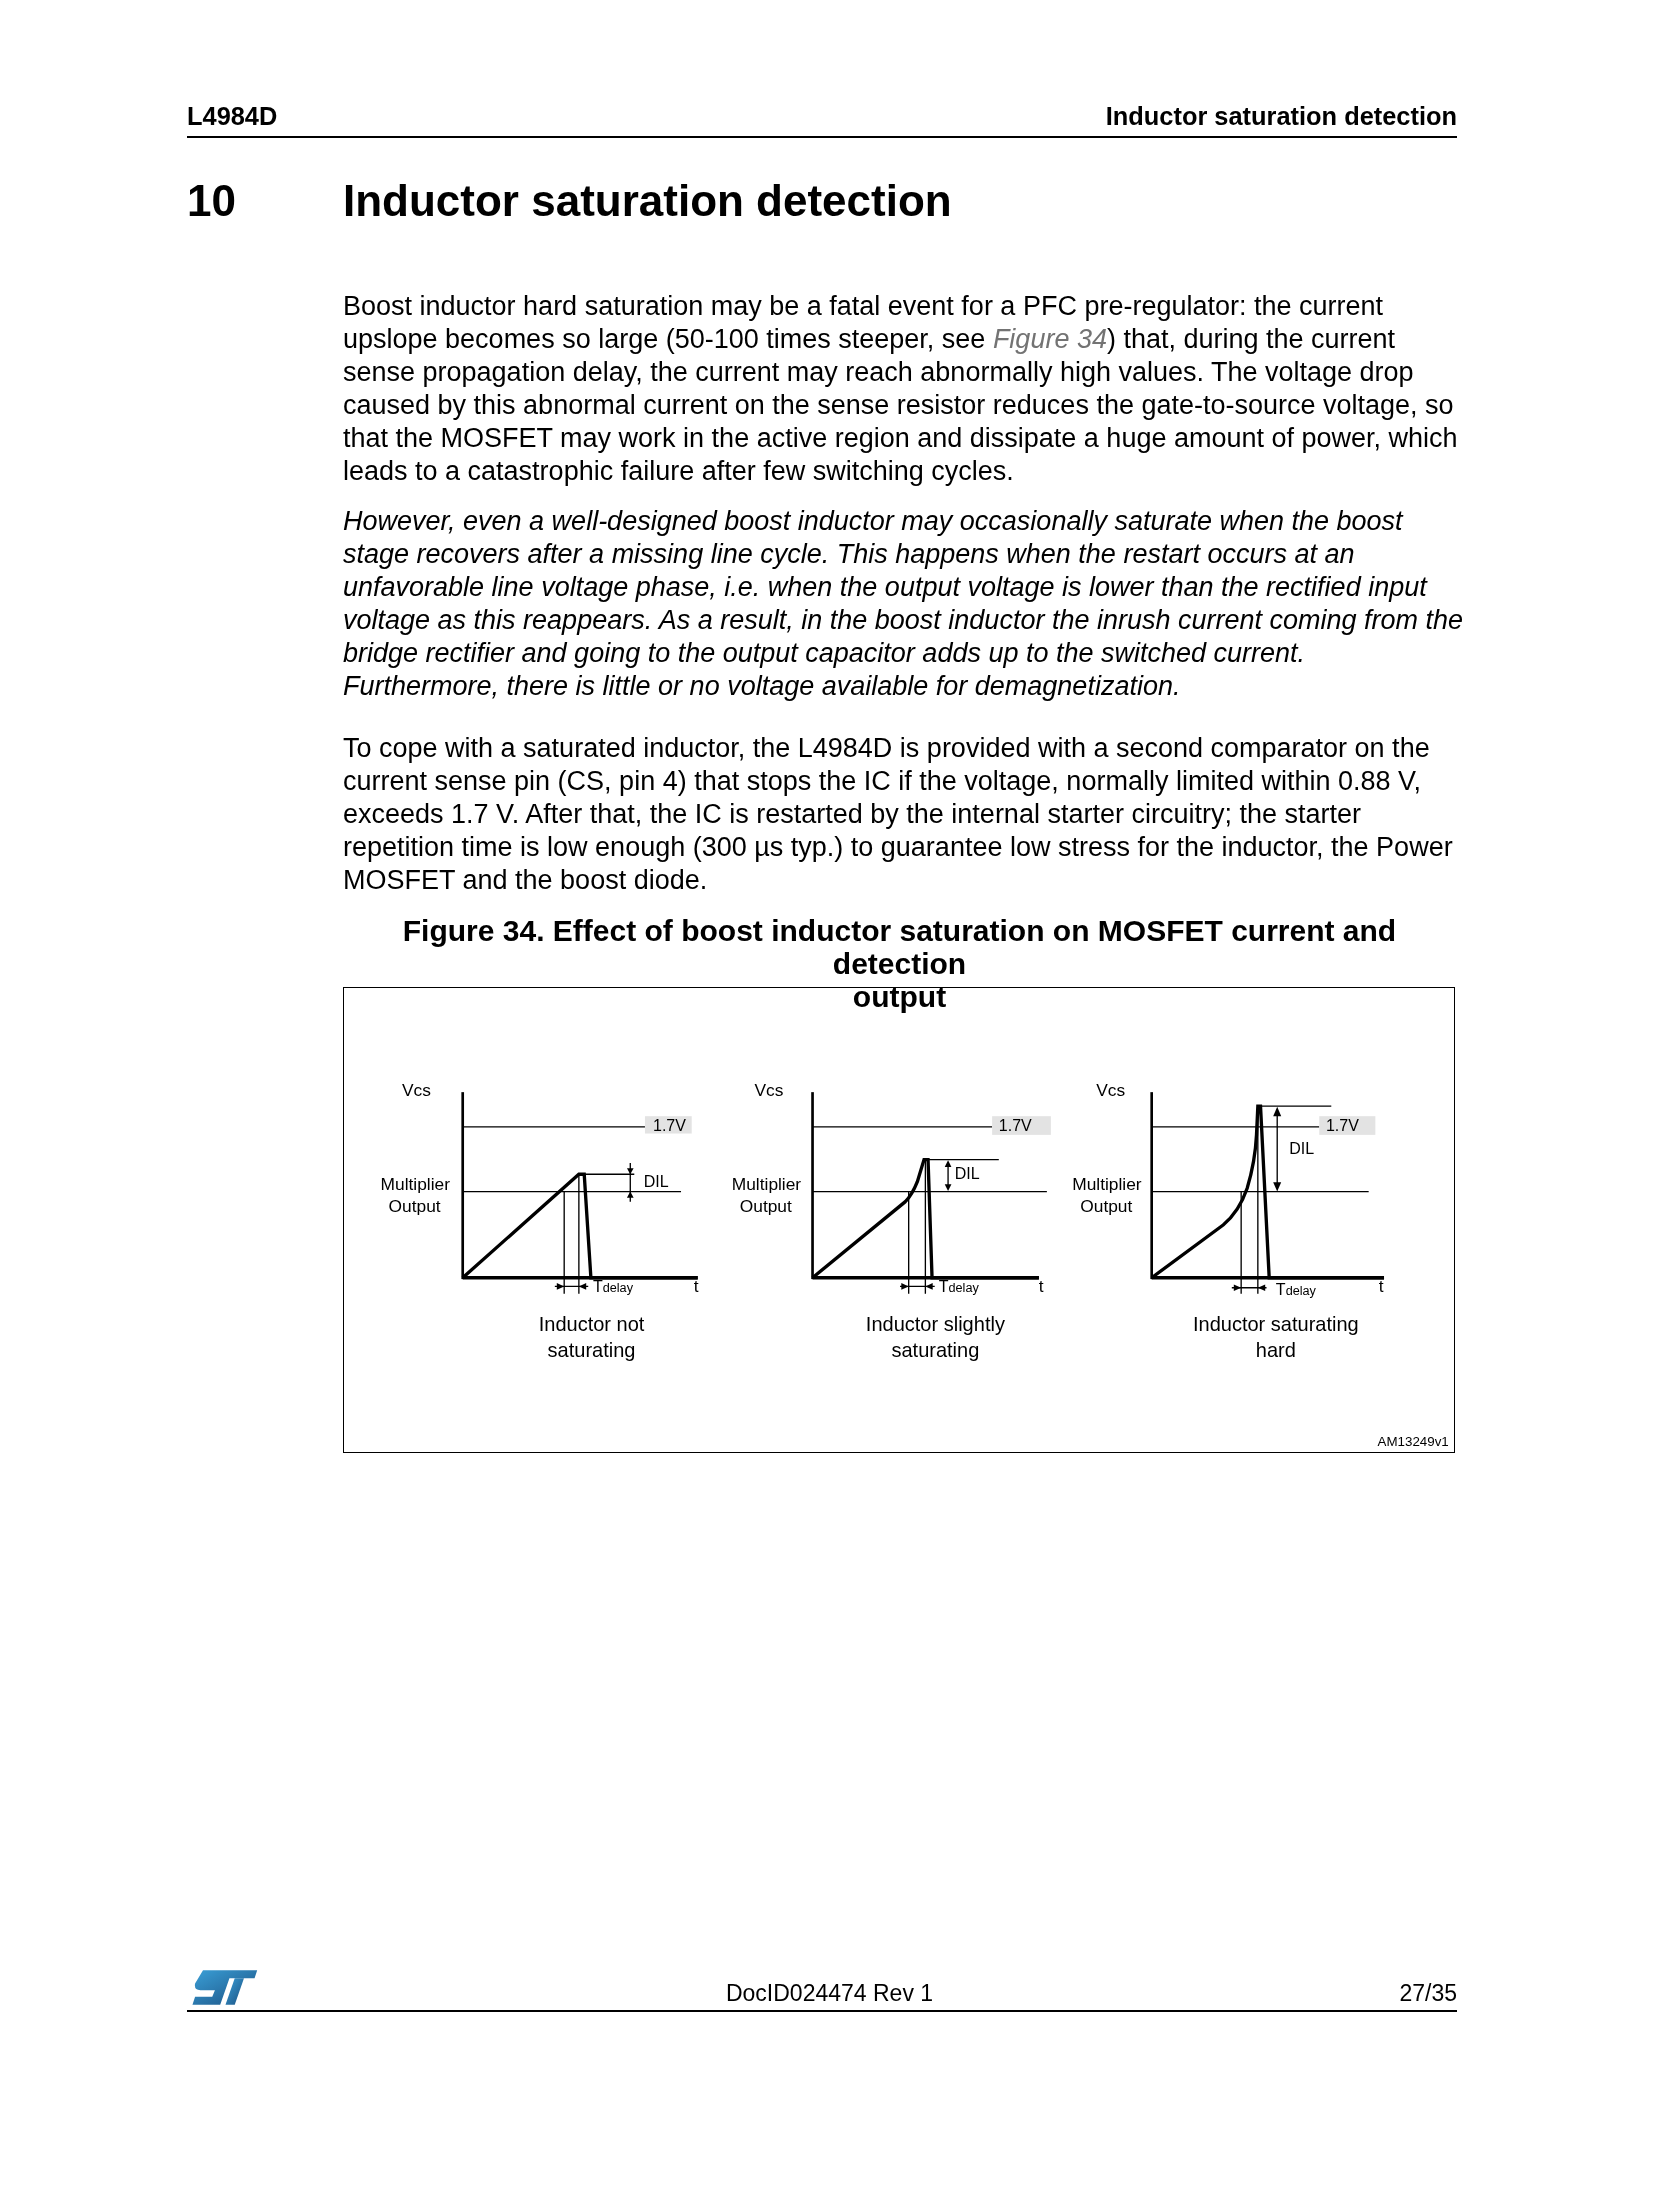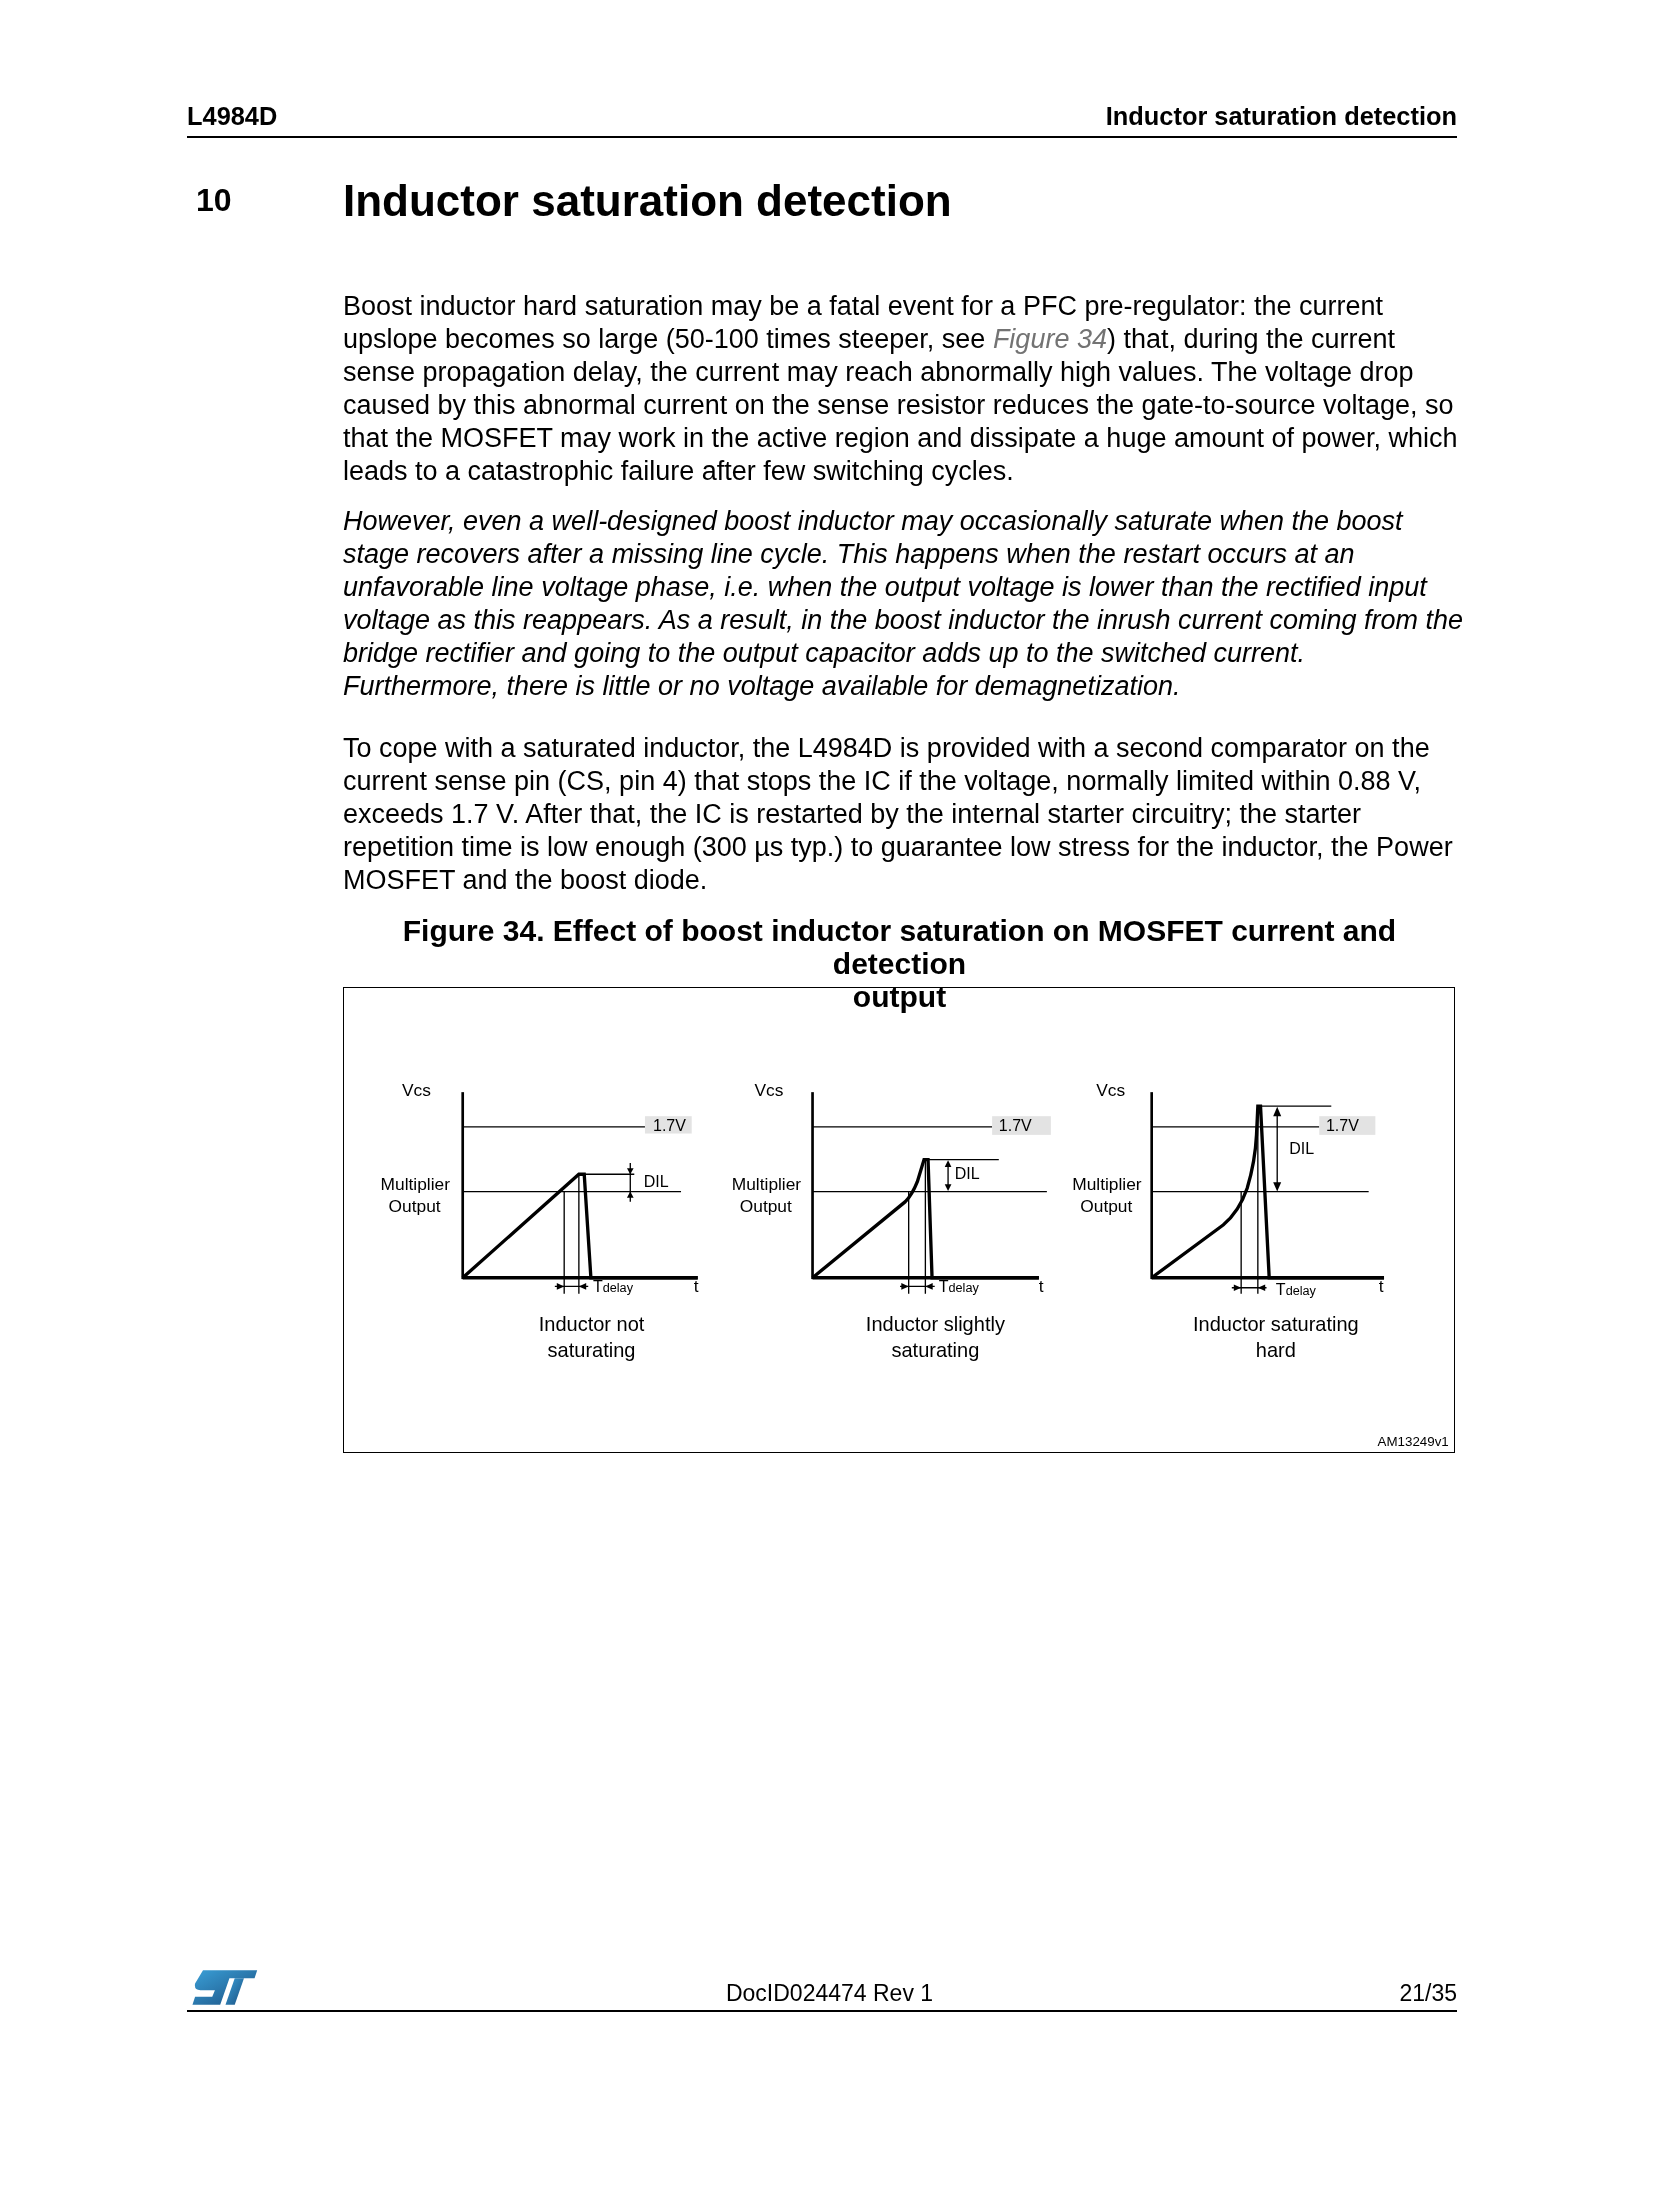--- a/index.html
+++ b/index.html
@@ -3,21 +3,21 @@
 <meta charset="utf-8">
 <style>
   html, body { margin:0; padding:0; background:#ffffff; }
   body { width:1659px; height:2205px; position:relative; overflow:hidden;
          font-family:"Liberation Sans", sans-serif; color:#000; }
   .abs { position:absolute; }
   .hdr { top:102px; font-size:25.4px; font-weight:bold; line-height:29px; }
   .hdr-left { left:187px; }
   .hdr-right { right:202px; text-align:right; }
   .rule { position:absolute; left:187px; width:1270px; height:2px; background:#000; }
-  .h1num { left:196px; top:175px; font-size:32px; font-weight:bold; line-height:51px; }
+  .h1num { left:187px; top:175px; font-size:44px; font-weight:bold; line-height:51px; }
   .h1title { left:343px; top:175px; font-size:44px; font-weight:bold; line-height:51px; }
   .para { position:absolute; left:343px; width:1123px; font-size:27px; line-height:33px; }
   .para p { margin:0; }
   .link { color:#737373; font-style:italic; }
   .caption { position:absolute; left:343px; width:1113px; top:914px; text-align:center;
              font-size:30px; font-weight:bold; line-height:33px; }
   .figbox { position:absolute; left:343px; top:987px; width:1112px; height:466px;
             border:1.3px solid #000; box-sizing:border-box; }
   svg.fig { position:absolute; left:0; top:0; }
   .ftext { font-family:"Liberation Sans", sans-serif; fill:#000; }
@@ -157,15 +157,15 @@
       <stop offset="0" stop-color="#3aa0d8"></stop>
       <stop offset="1" stop-color="#1b4f80"></stop>
     </linearGradient>
   </defs>
 
   <path d="M22,2 L104,2 L100,14 L62,14 L48,54 L6,54 L10,42 L36,42 L40,32 L18,32 Q8,32 10,22 Z" fill="url(#stg)"></path>
 
   <path d="M70,14 L84,14 L70,54 L56,54 Z" fill="url(#stg)"></path>
 </svg>
 <div class="footer-text doc-id">DocID024474 Rev 1</div>
-<div class="footer-text page-num">21/35</div>
+<div class="footer-text page-num">27/35</div>
 <div class="rule" style="top:2010px;"></div>
 
 
 </body></html>

